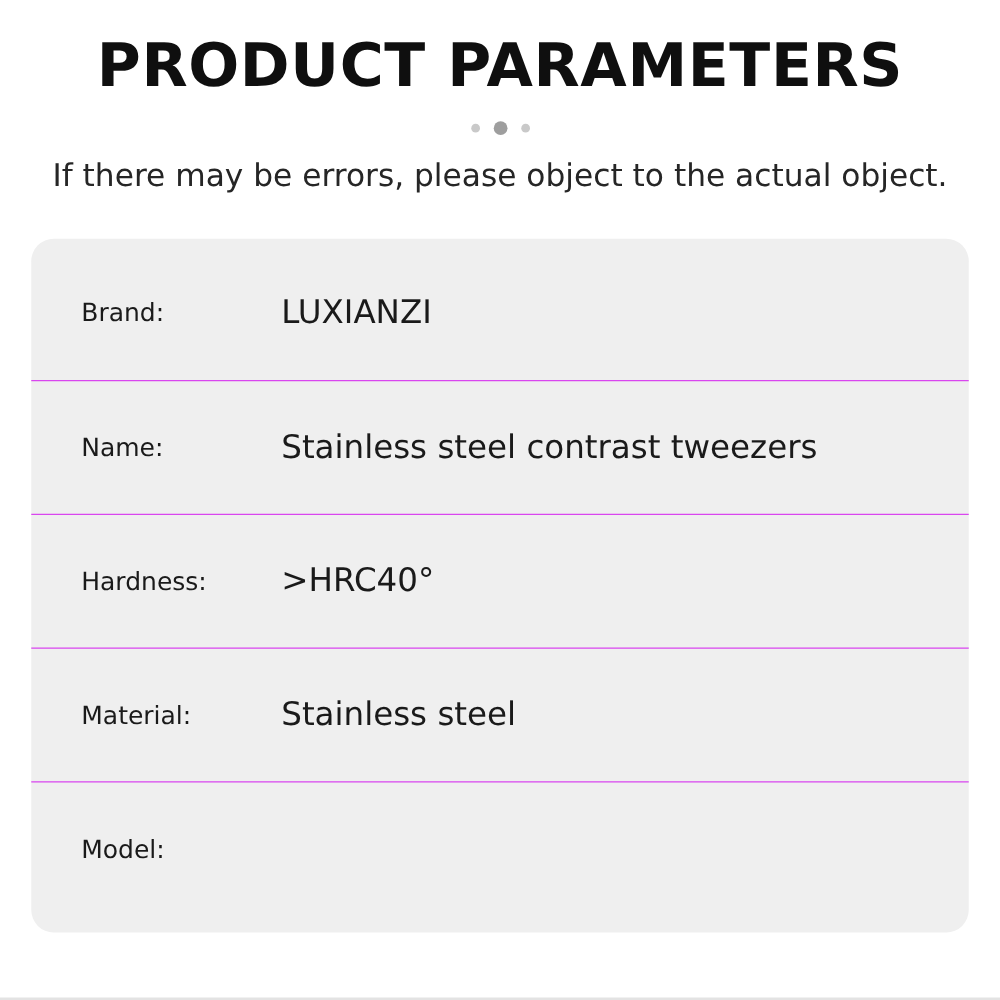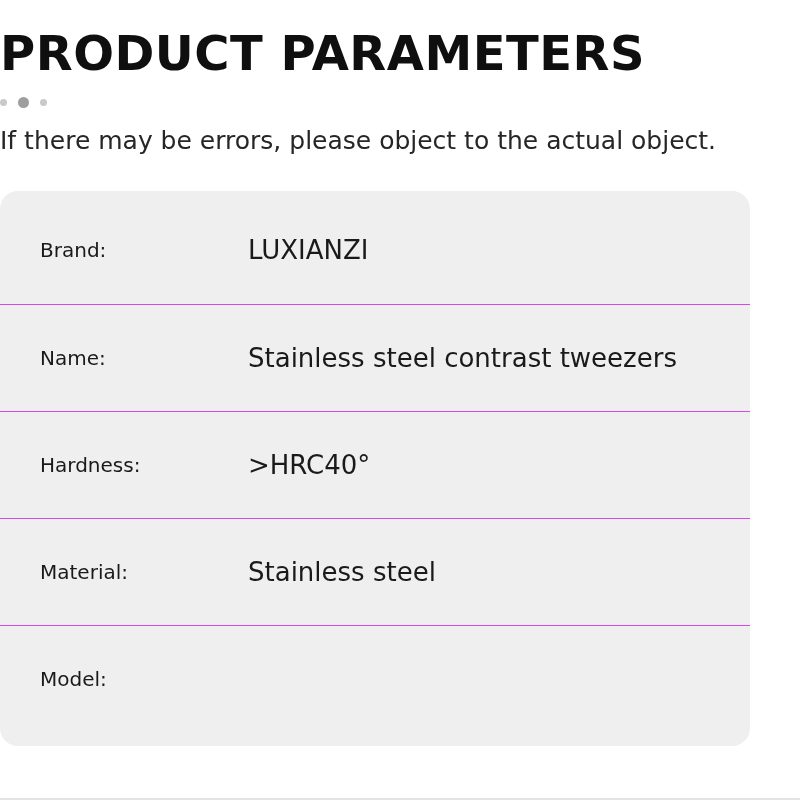--- a/index.html
+++ b/index.html
@@ -14,21 +14,21 @@
     overflow: hidden;
   }
   .page {
     position: relative;
     width: 800px;
     height: 800px;
     box-sizing: border-box;
     background: #ffffff;
     display: flex;
     flex-direction: column;
-    align-items: flex-start;
+    align-items: center;
   }
   .title {
     margin-top: 28px;
     font-size: 48px;
     font-weight: 800;
     letter-spacing: 0.5px;
     color: #0f0f0f;
     font-family: "DejaVu Sans", sans-serif;
     line-height: 1.05;
     text-align: center;
@@ -93,21 +93,20 @@
   }
   .row-value {
     flex: 1;
     font-size: 26px;
     color: #1a1a1a;
     font-weight: 400;
     line-height: 1.45;
   }
   .row-value .val-line {
     display: block;
-    margin-left: 48px;
   }
   .bottom-rule {
     position: absolute;
     left: 0;
     bottom: 0;
     width: 800px;
     height: 2px;
     background: #e3e3e3;
   }
 </style>

